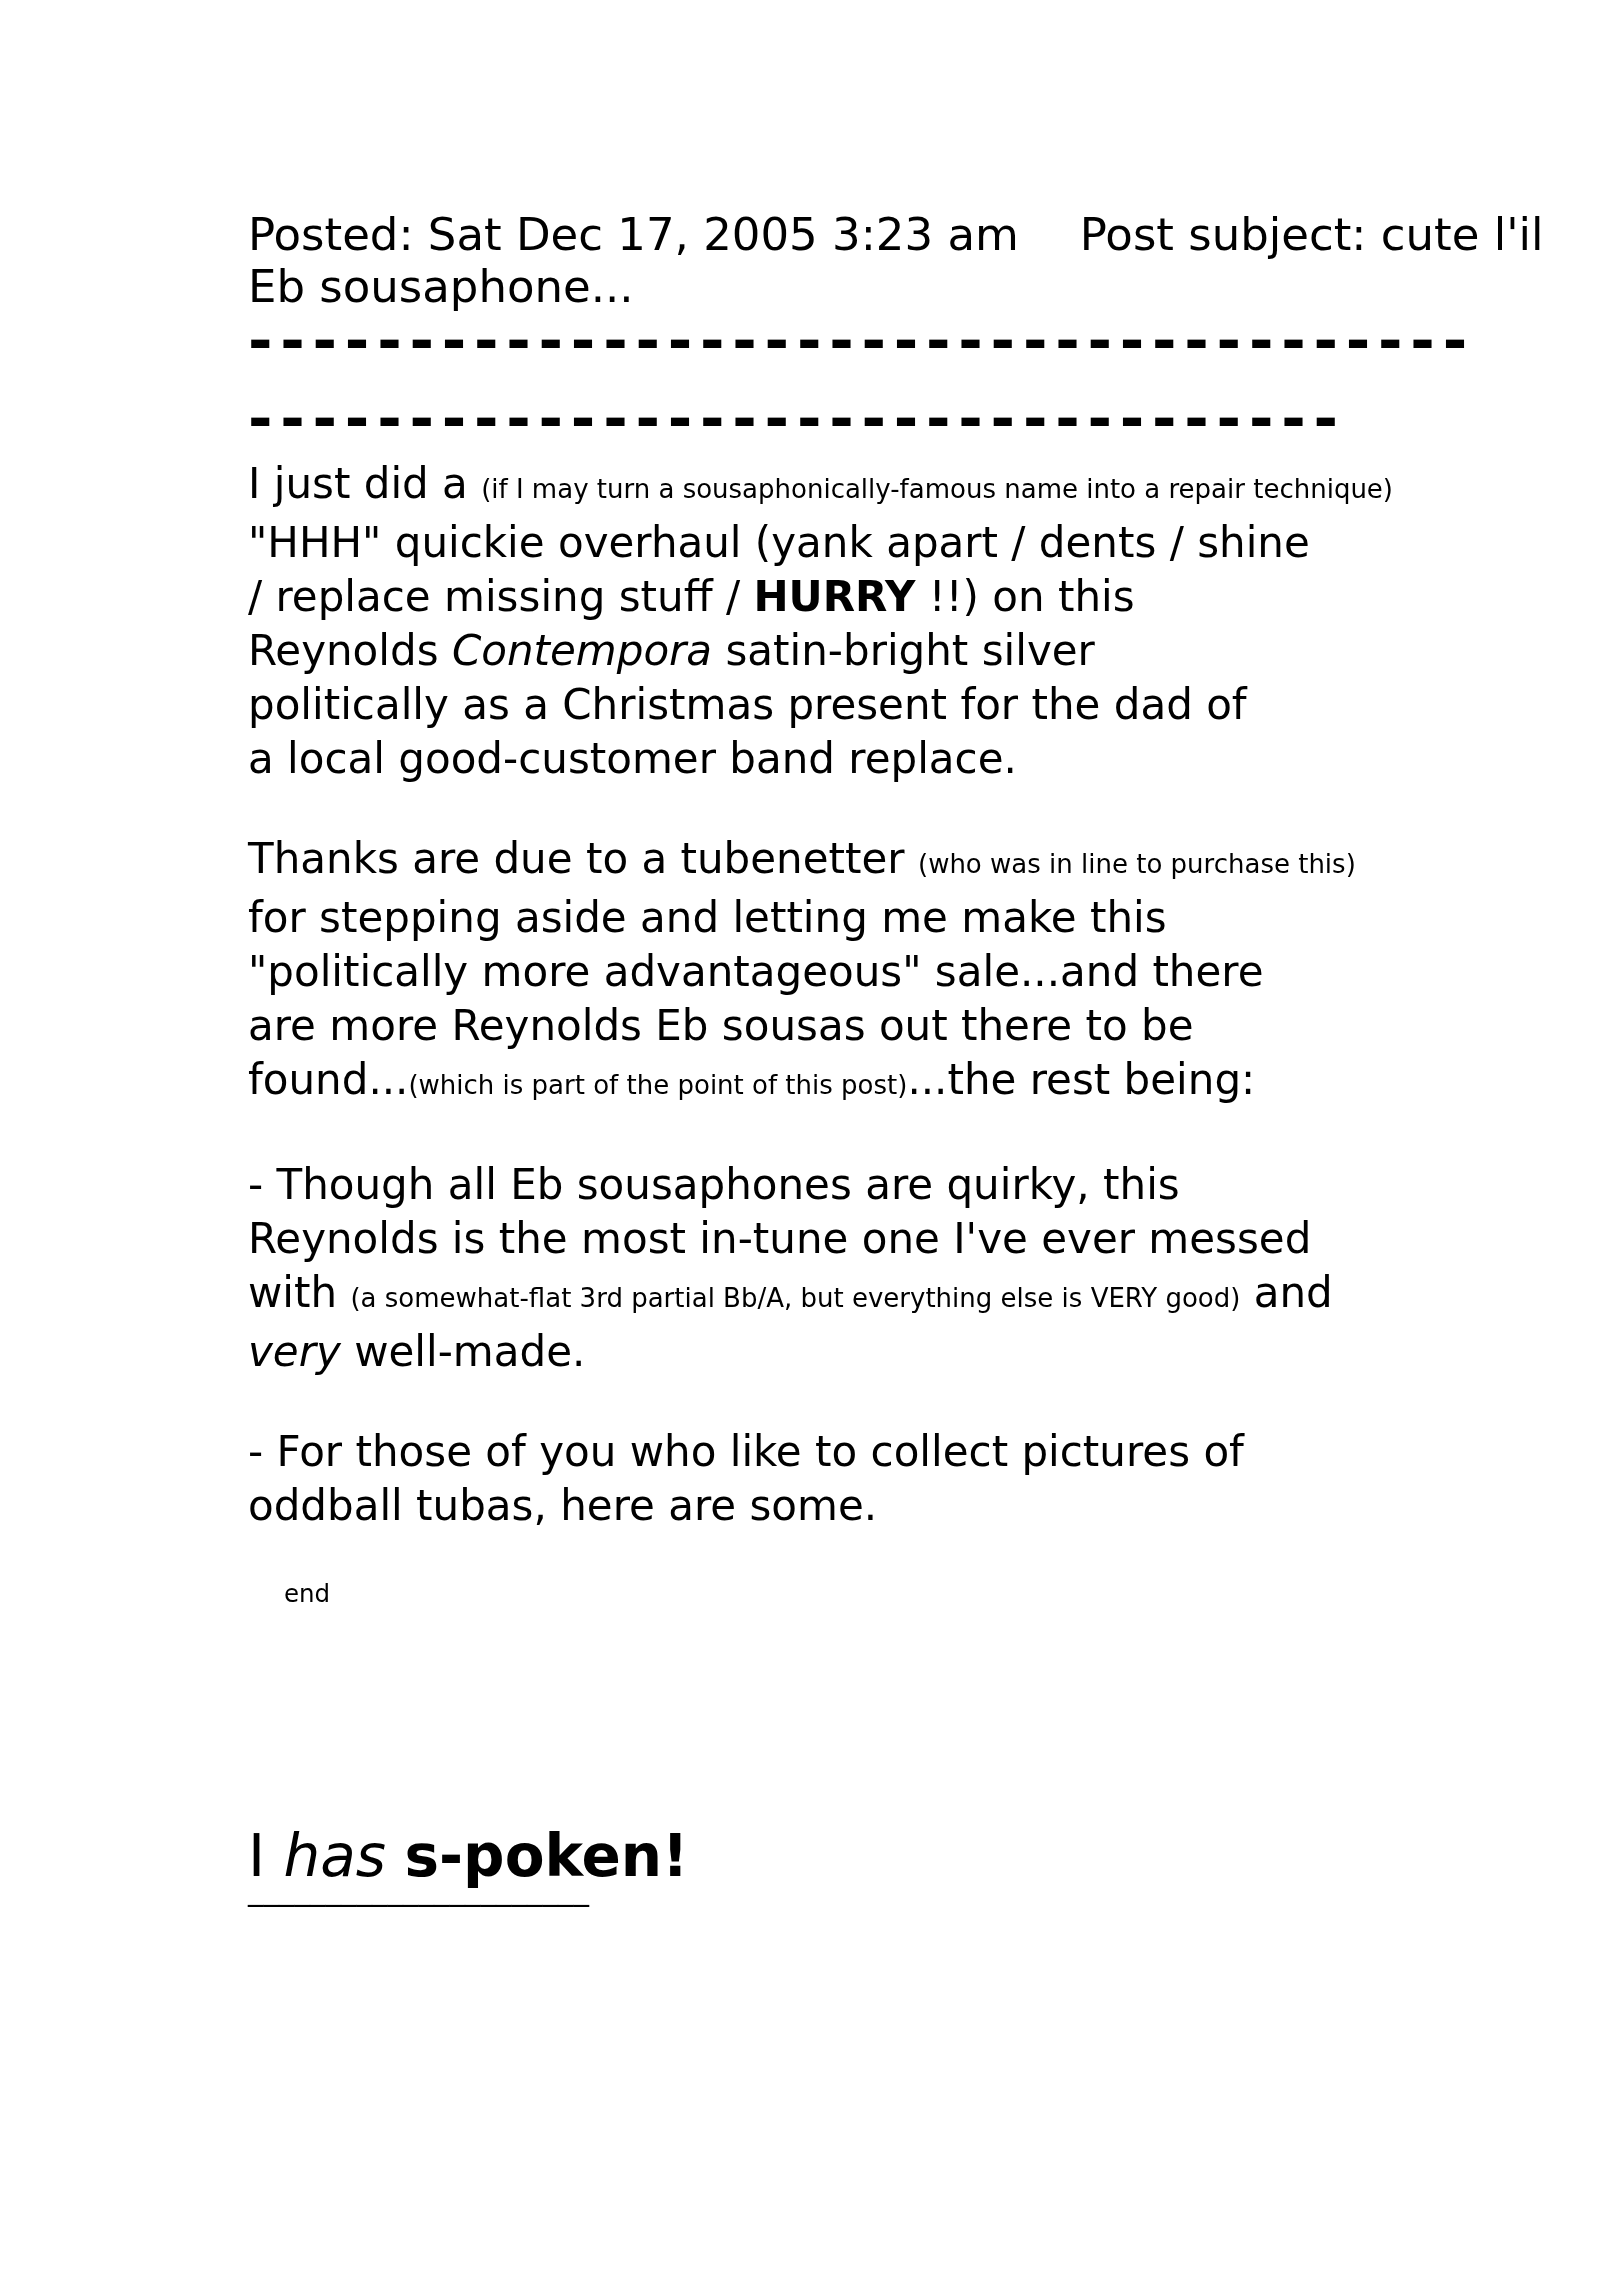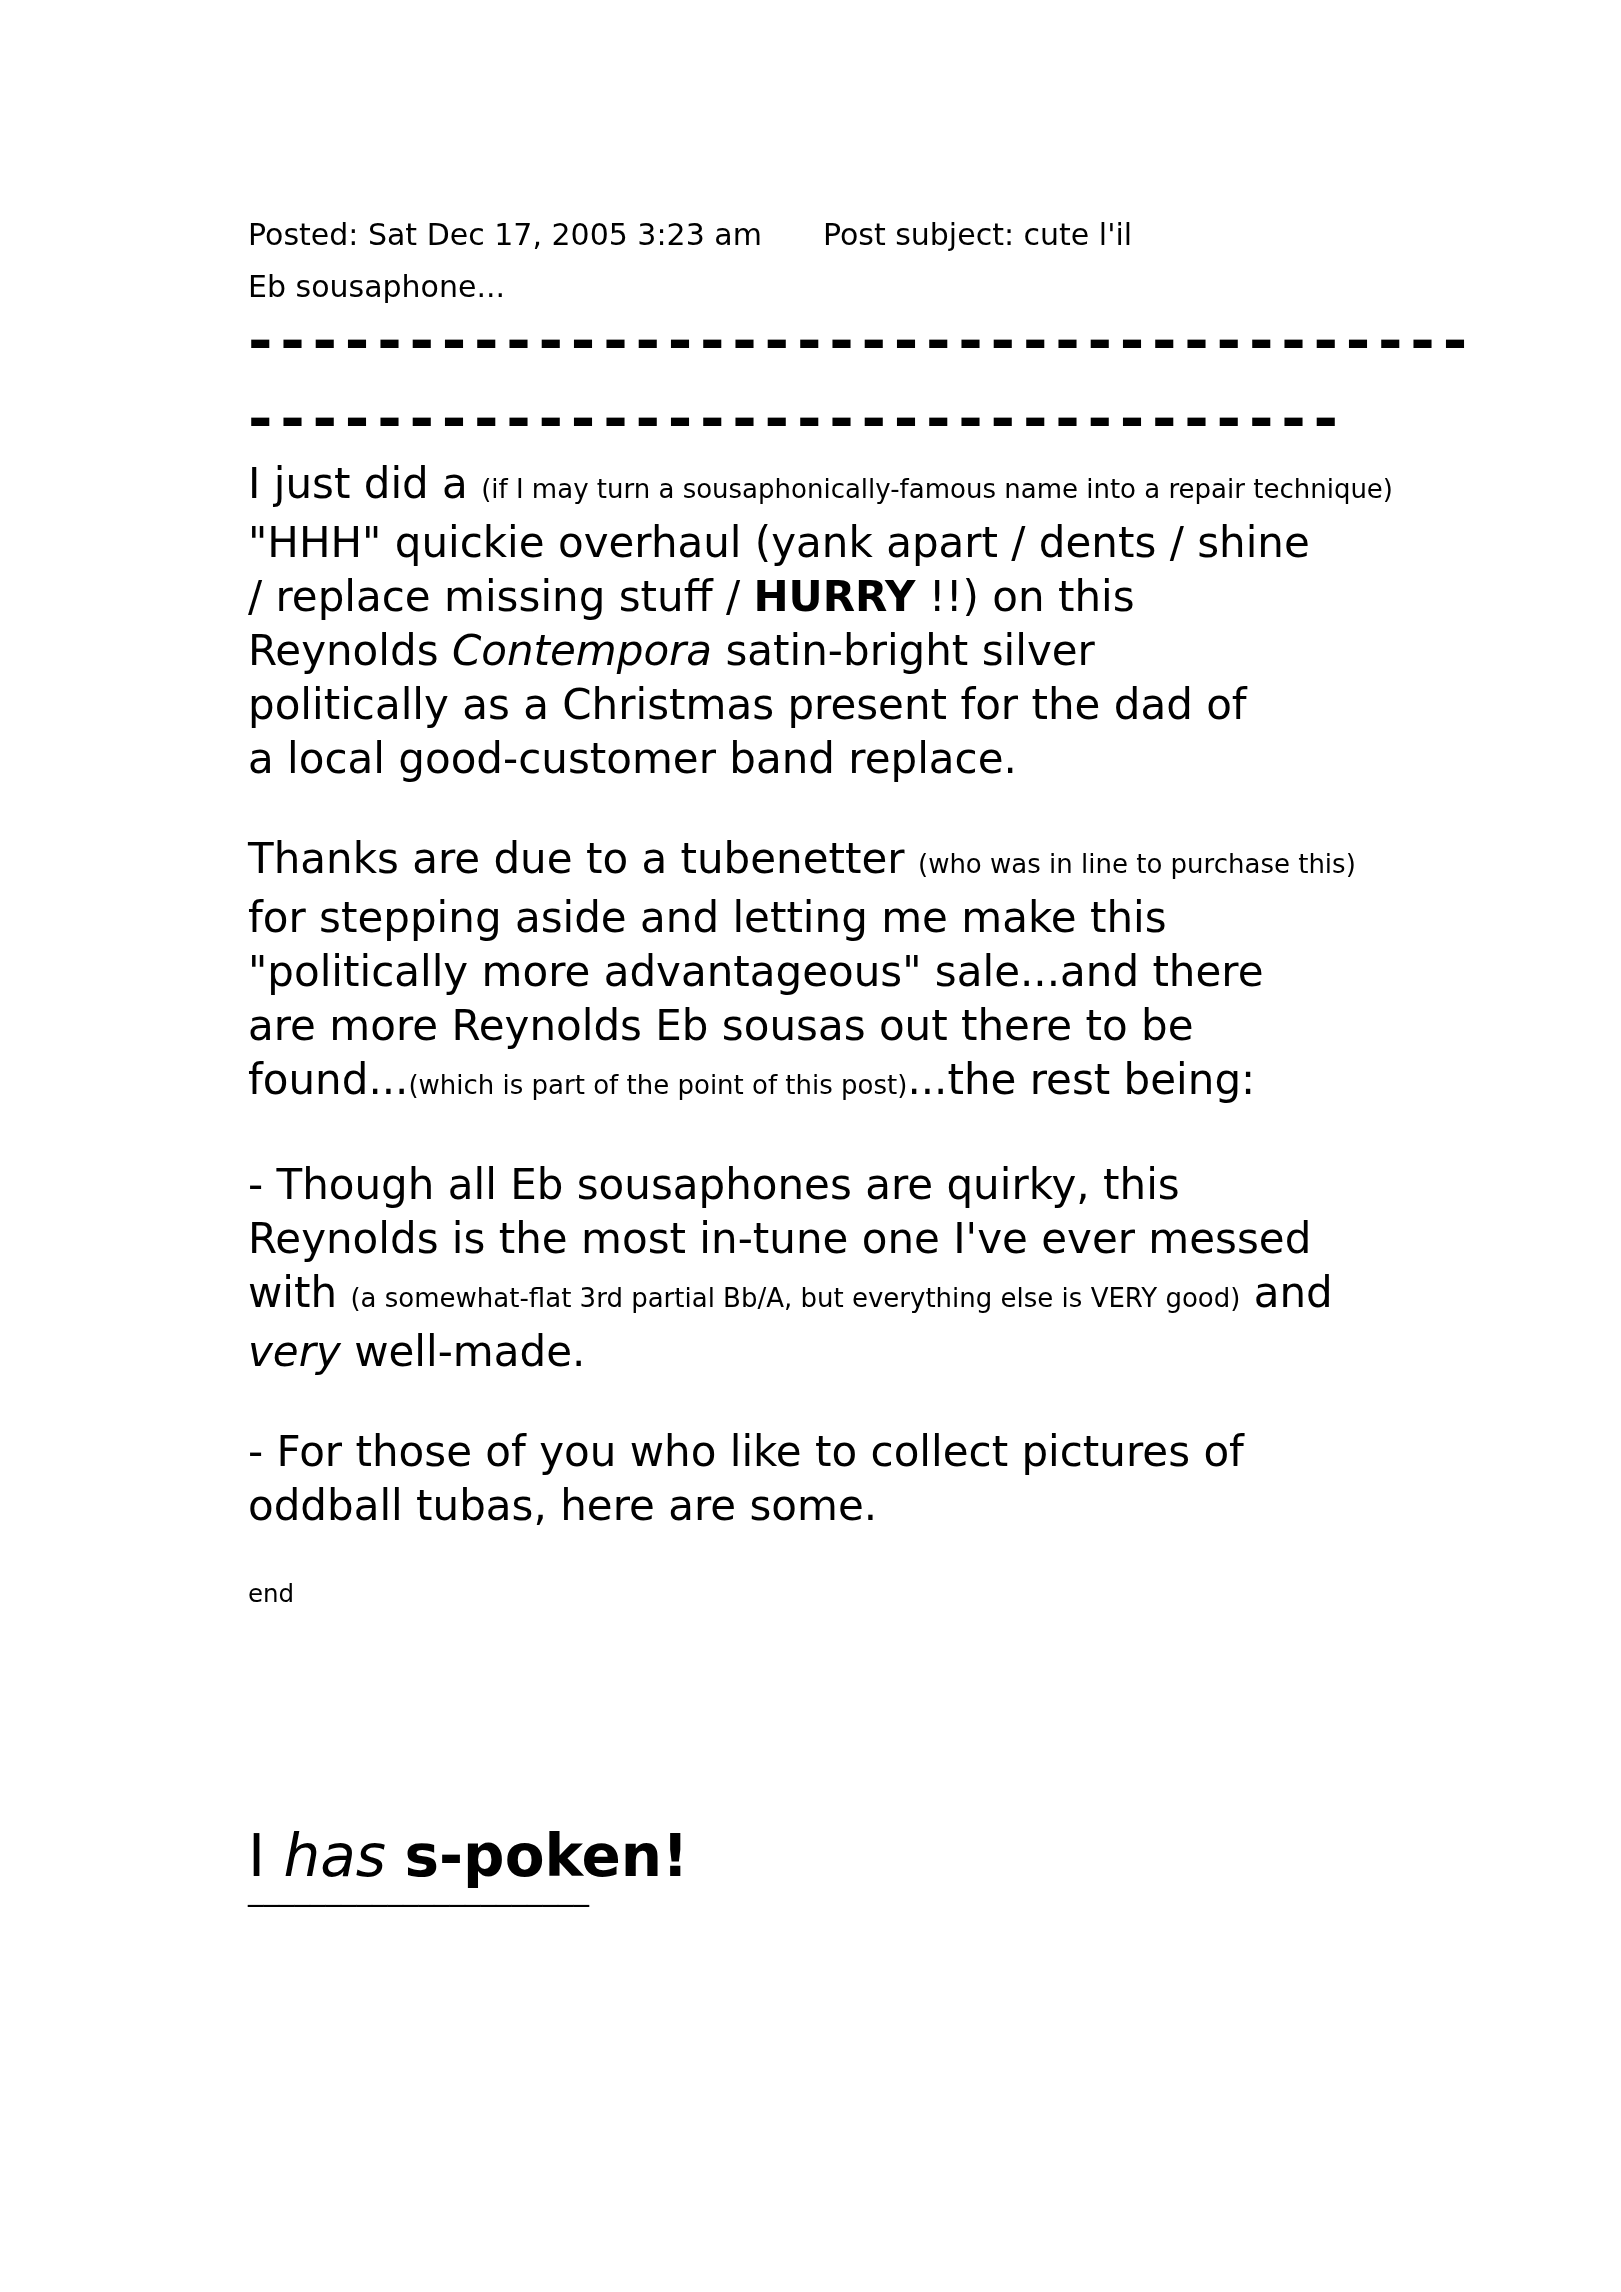--- a/index.html
+++ b/index.html
@@ -6,41 +6,41 @@
   .page{
     position:relative;
     width:1621px;height:2293px;
     background:#ffffff;
     color:#000000;
     font-family:"DejaVu Sans",sans-serif;
     overflow:hidden;
   }
   .header{
     position:absolute;left:248px;top:209px;
-    font-size:30px;line-height:52px;white-space:nowrap;
+    font-size:45px;line-height:52px;white-space:nowrap;
   }
   .gap{padding-left:61px;}
   .dash-row{
     position:absolute;left:248px;
     font-weight:bold;font-size:59px;line-height:78px;
     letter-spacing:7.8px;white-space:nowrap;
   }
   #dash1{top:302px;}
   #dash2{top:380px;}
   .body{
     position:absolute;left:248px;top:457px;width:1152px;
     font-size:42px;line-height:54px;
   }
   .para{margin:0 0 46px 0;}
   .tline{white-space:nowrap;}
   .seg{white-space:pre;}
   .seg.small{font-size:26px;}
   .seg.bold{font-weight:bold;}
   .seg.italic{font-style:italic;}
-  .endnote{font-size:24.5px;line-height:29px;margin-top:0;}
+  .endnote{font-size:24.5px;line-height:29px;margin-top:0;margin-left:36px;}
   .sig-divider{
     position:absolute;left:248px;top:1868px;
     font-size:31px;line-height:43px;white-space:nowrap;
   }
   .sig-line{
     position:absolute;left:248px;top:1831px;
     font-size:58px;line-height:51px;white-space:nowrap;
   }
 </style>
 </head>

